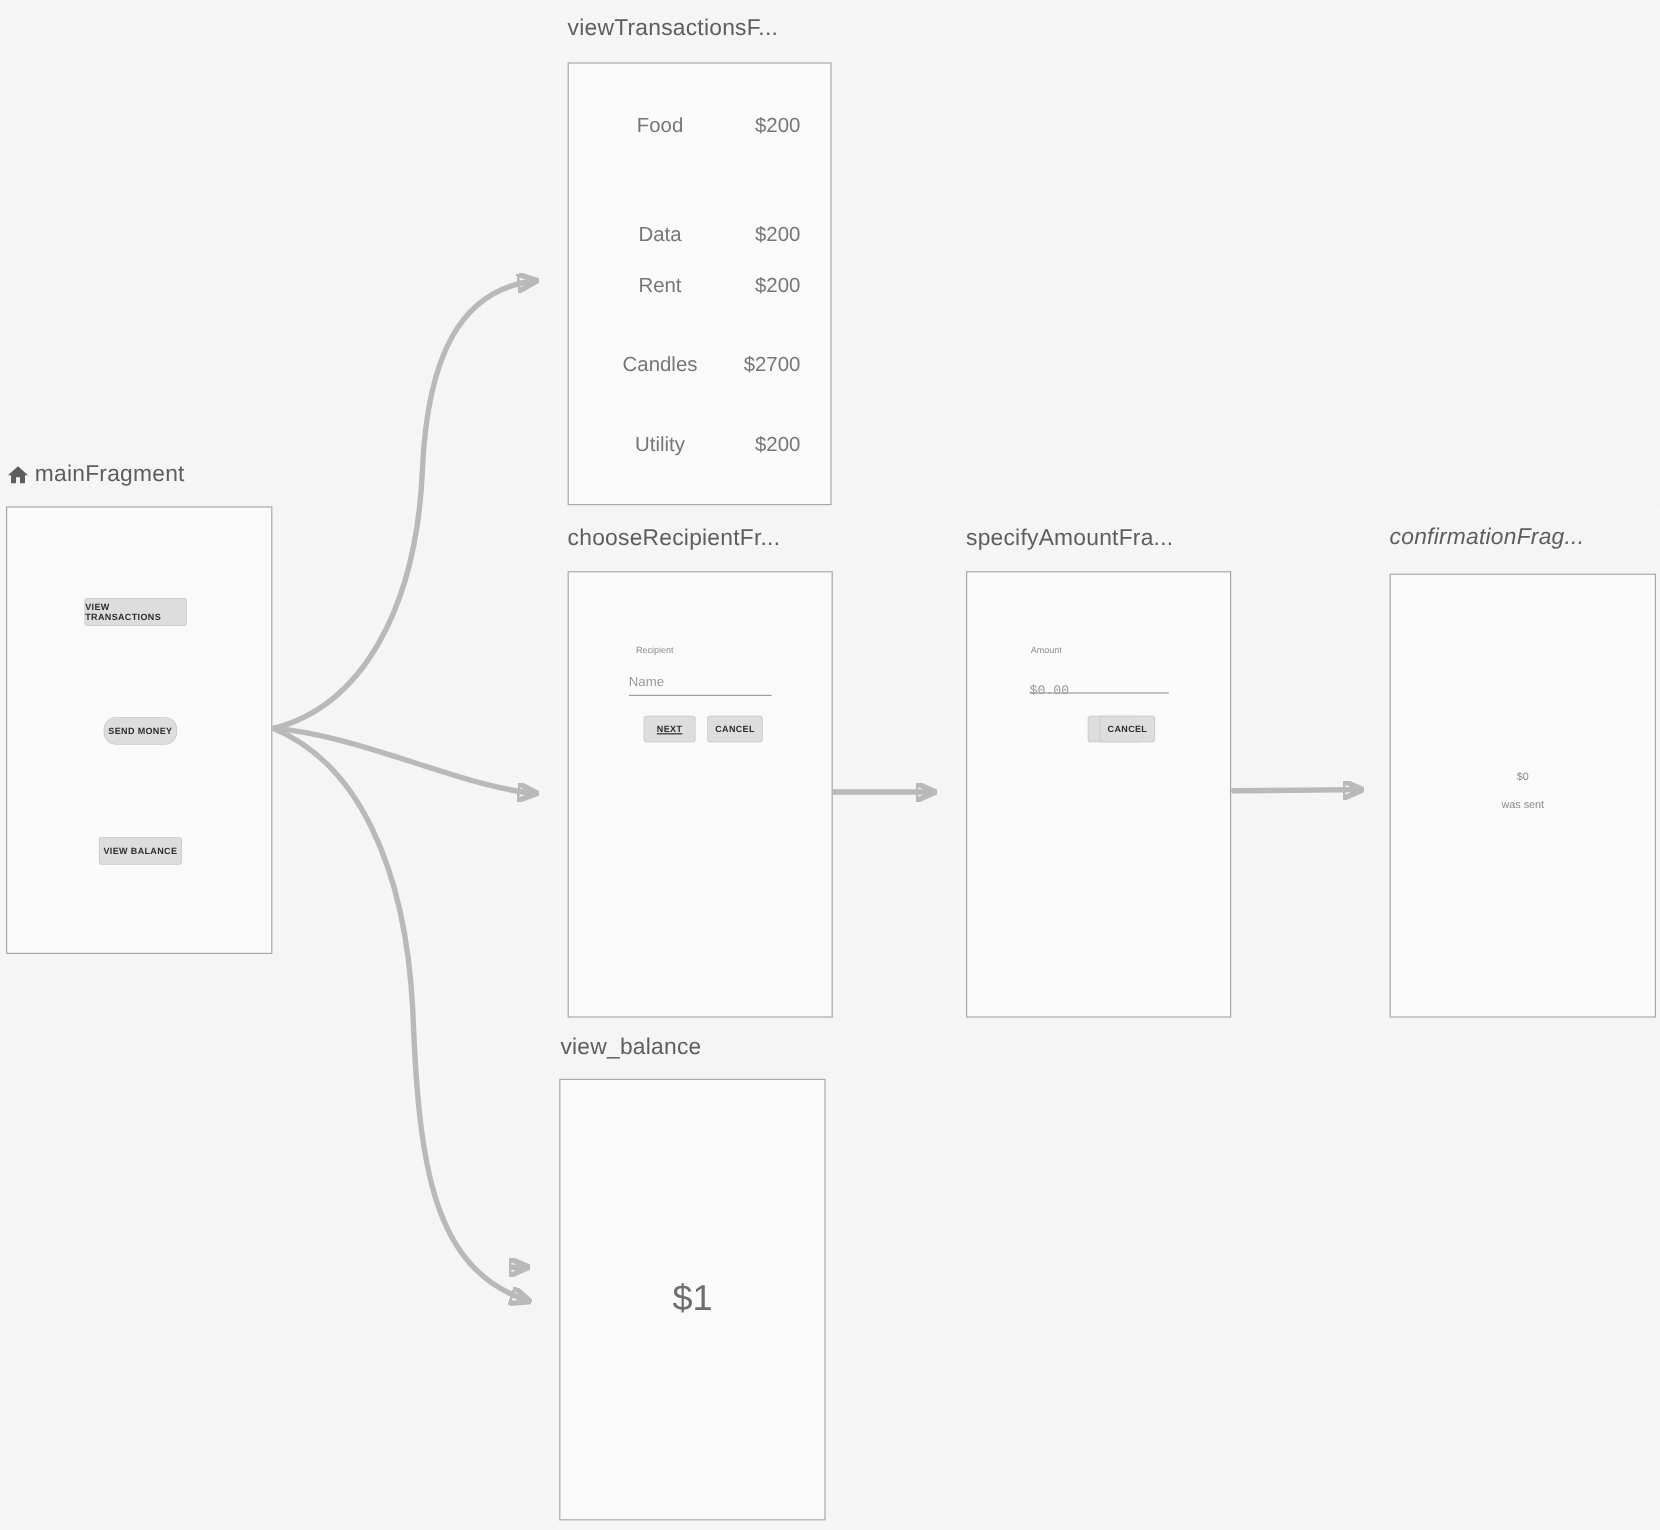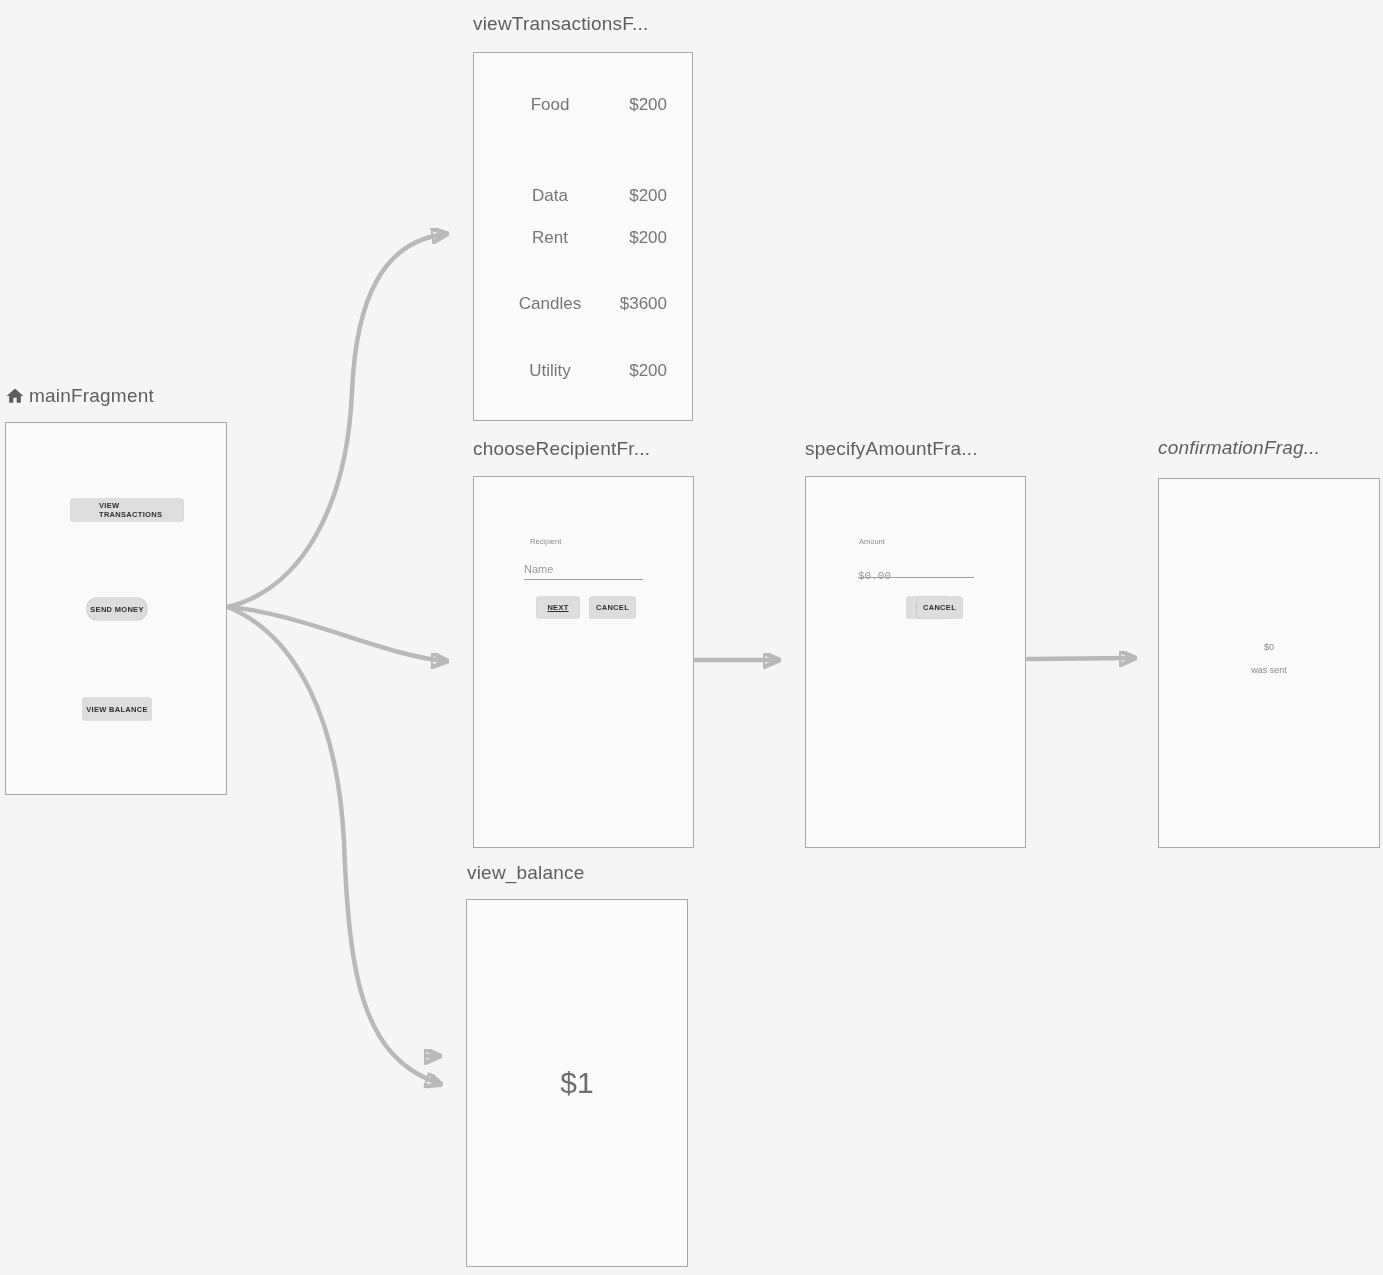--- a/index.html
+++ b/index.html
@@ -52,21 +52,21 @@
     <path d="M 1028 659 L 1134 658" marker-end="url(#arrowhead)"></path>
   </svg>
 
   <div class="frag-title" style="left:5px;top:385px;">
     <svg class="home-svg" viewBox="0 0 24 24">
       <path d="M10 20v-6h4v6h5v-8h3L12 3 2 12h3v8z" fill="#5e5e5e"></path>
     </svg>
     <span>mainFragment</span>
   </div>
   <div class="frame" style="left:5px;top:422px;width:222px;height:373px;">
-    <div class="btn" style="left:65px;top:76px;width:84px;height:22px;padding-left:28px;">VIEW TRANSACTIONS</div>
+    <div class="btn" style="left:65px;top:76px;width:84px;height:22px;">VIEW TRANSACTIONS</div>
     <div class="btn" style="left:81px;top:175px;width:60px;height:22px;border-radius:10px;">SEND MONEY</div>
     <div class="btn" style="left:77px;top:275px;width:68px;height:22px;">VIEW BALANCE</div>
   </div>
 
   <div class="frag-title" style="left:473px;top:13px;">
     <span>viewTransactionsF...</span>
   </div>
   <div class="frame" style="left:473px;top:52px;width:220px;height:369px;">
     <div class="txrow" style="top:41px;">
       <span class="lbl">Food</span>
@@ -75,21 +75,21 @@
     <div class="txrow" style="top:92px;margin-top:40px;">
       <span class="lbl">Data</span>
       <span class="amt">$200</span>
     </div>
     <div class="txrow" style="top:174px;">
       <span class="lbl">Rent</span>
       <span class="amt">$200</span>
     </div>
     <div class="txrow" style="top:240px;">
       <span class="lbl">Candles</span>
-      <span class="amt">$3600</span>
+      <span class="amt">$2700</span>
     </div>
     <div class="txrow" style="top:307px;">
       <span class="lbl">Utility</span>
       <span class="amt">$200</span>
     </div>
   </div>
 
   <div class="frag-title" style="left:473px;top:438px;">
     <span>chooseRecipientFr...</span>
   </div>

